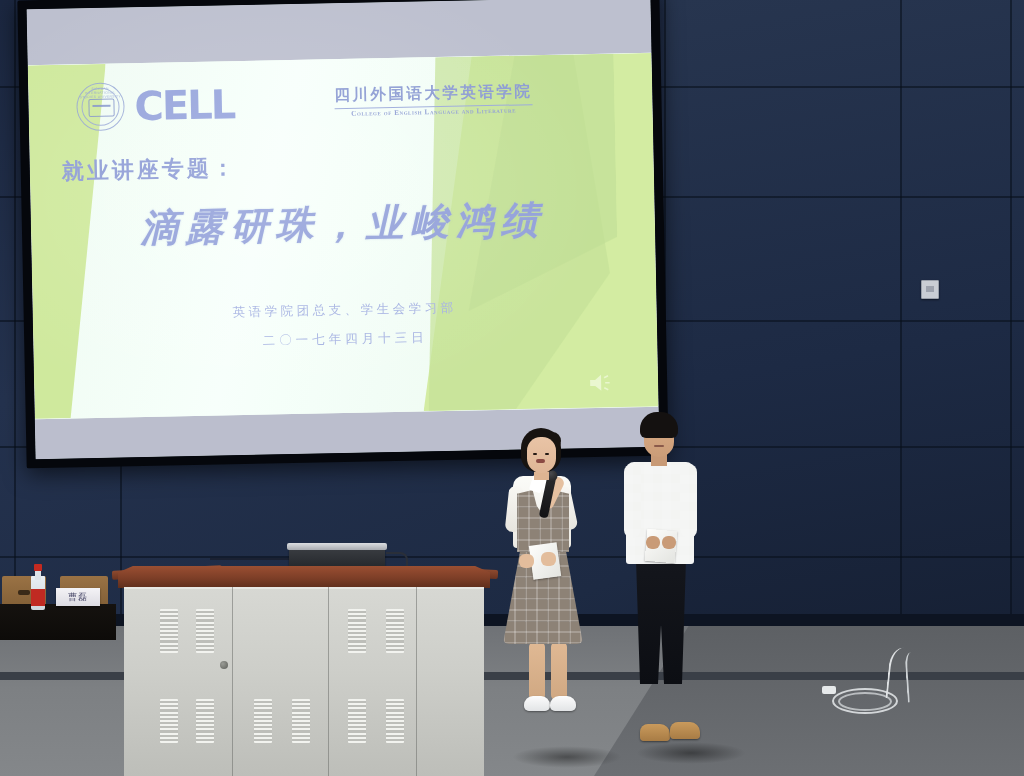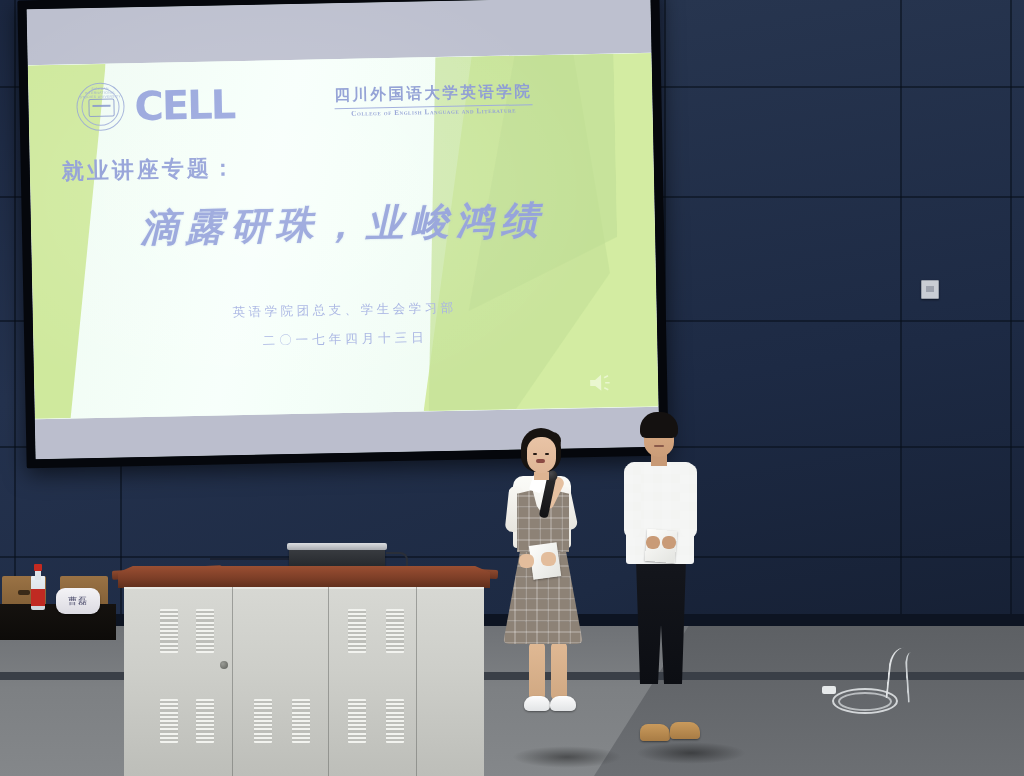--- a/index.html
+++ b/index.html
@@ -138,23 +138,23 @@
   .side-table{position:absolute;left:0;top:604px;width:116px;height:36px;
         background:linear-gradient(180deg,#15120f 0%,#0d0b09 100%);}
   .chair{position:absolute;background:linear-gradient(180deg,#9a7244 0%,#7b5a33 100%);border-radius:2px;}
   .chair-slot{position:absolute;width:12px;height:5px;background:#3a2a18;border-radius:2px;}
   .bottle{position:absolute;left:31px;top:564px;width:14px;height:46px;}
   .bottle-body{position:absolute;left:0;bottom:0;width:14px;height:34px;
         background:linear-gradient(180deg,#e9eef2 0%,#cfd6dc 100%);border-radius:1px 1px 2px 2px;}
   .bottle-label{position:absolute;left:0;bottom:4px;width:14px;height:17px;background:#c02a22;}
   .bottle-neck{position:absolute;left:4px;top:6px;width:6px;height:10px;background:#dde3e8;}
   .bottle-cap{position:absolute;left:3px;top:0;width:8px;height:7px;background:#c42a20;border-radius:1px;}
-  .placard{position:absolute;left:56px;top:588px;width:44px;height:26px;
+  .placard{position:absolute;left:56px;top:588px;width:44px;height:18px;
         background:linear-gradient(180deg,#f4f3f6 0%,#dcdbe2 100%);
-        box-shadow:0 1px 2px rgba(0,0,0,.4);border-radius:9px;}
+        box-shadow:0 1px 2px rgba(0,0,0,.4);}
   .placard-name{position:absolute;inset:0;display:flex;align-items:center;justify-content:center;
         gap:4px;font-size:9px;color:#4a4a6a;font-family:"DejaVu Sans", sans-serif;letter-spacing:1px;}
 
   
   .person{position:absolute;}
 
   
   .w-hair{position:absolute;left:16px;top:0;width:40px;height:44px;
         background:#171310;border-radius:20px 20px 16px 16px;}
   .w-bun{position:absolute;left:40px;top:4px;width:16px;height:18px;background:#171310;border-radius:50%;}

